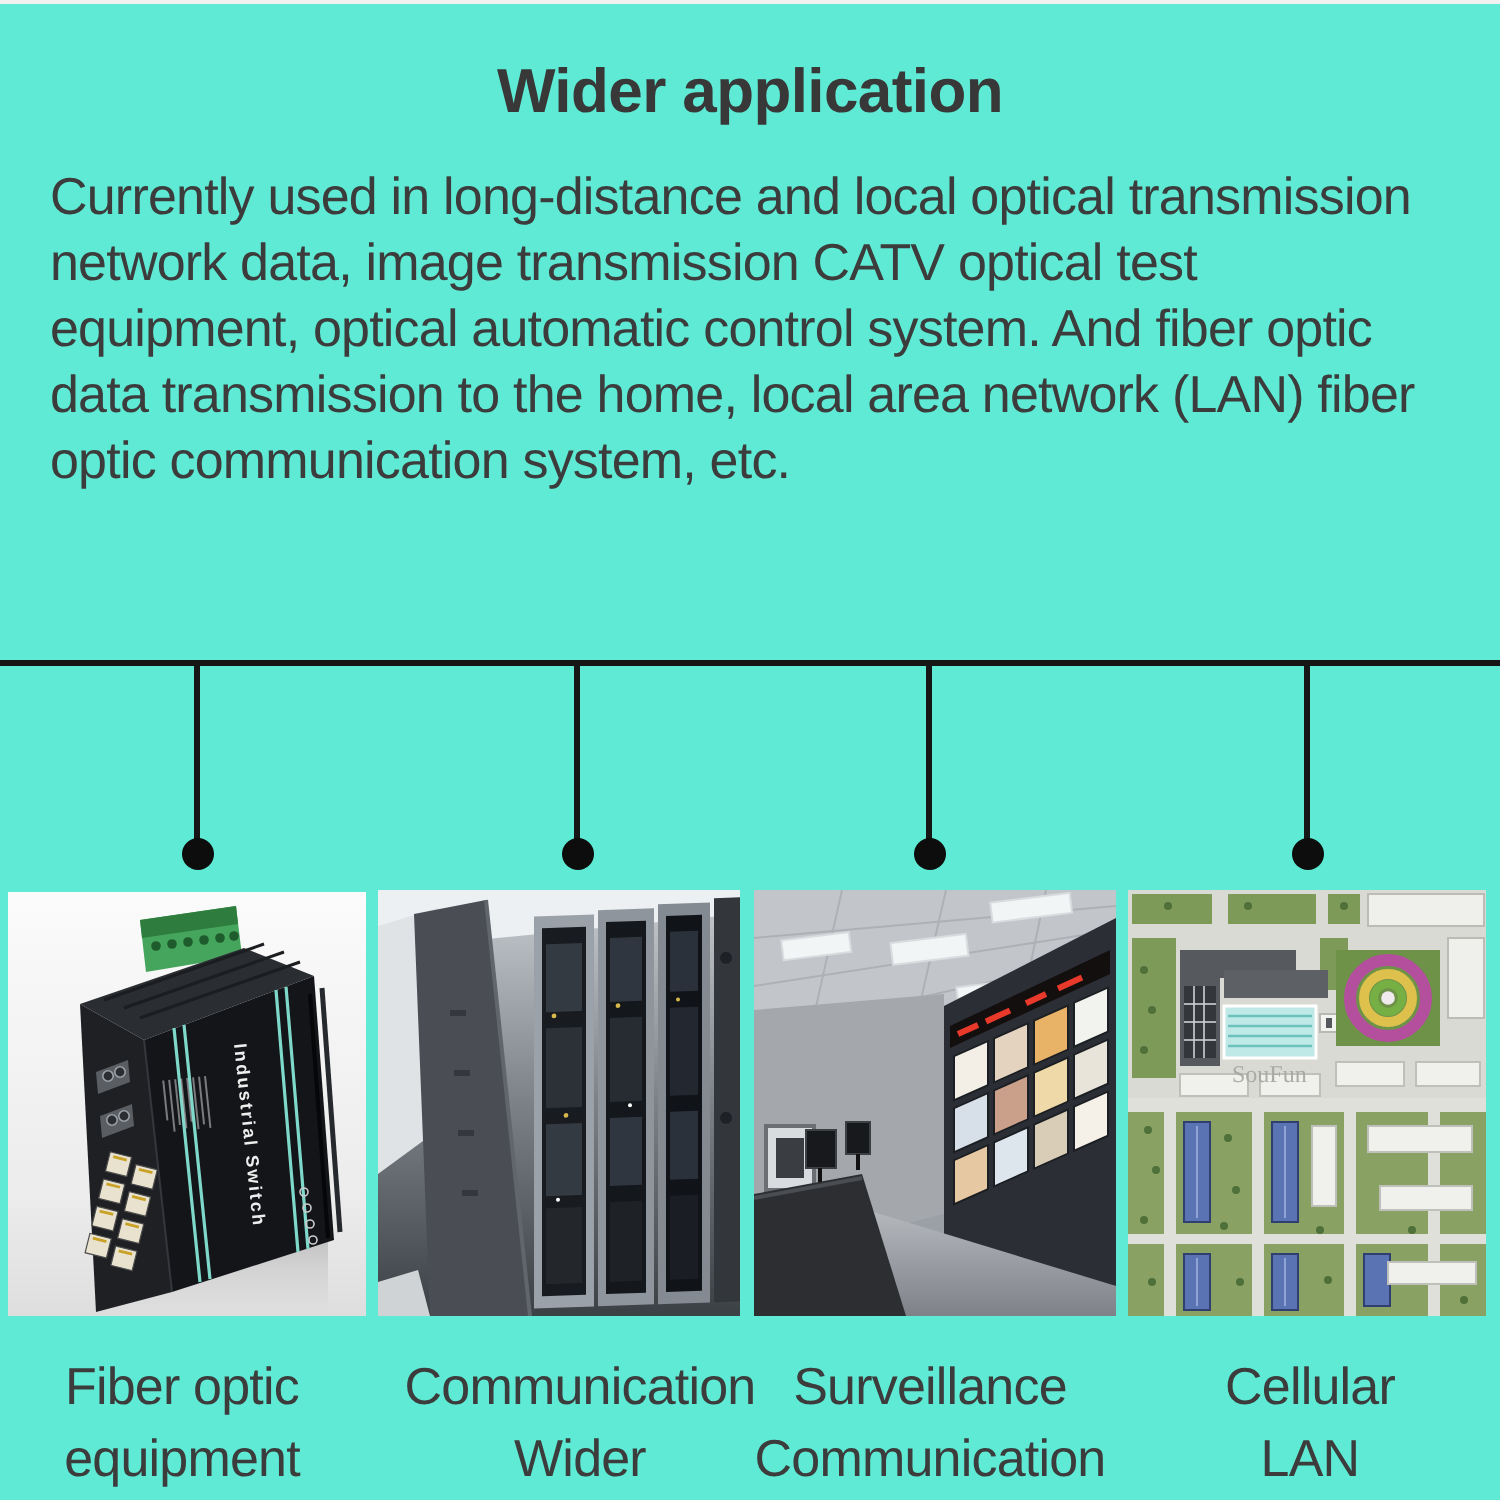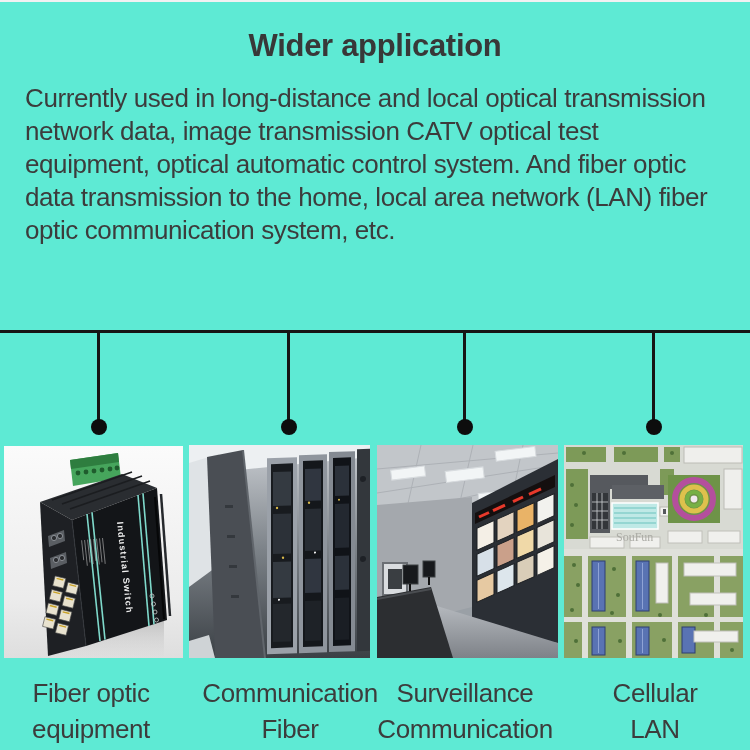--- a/index.html
+++ b/index.html
@@ -394,21 +394,21 @@
       </g>
     </svg>
   </div>
 
   <div class="caption" style="left:-19px">
     <div>Fiber optic</div>
     <div>equipment</div>
   </div>
   <div class="caption" style="left:180px">
     <div>Communication</div>
-    <div>Fiber</div>
+    <div>Wider</div>
   </div>
   <div class="caption" style="left:355px">
     <div>Surveillance</div>
     <div>Communication</div>
   </div>
   <div class="caption" style="left:545px">
     <div>Cellular</div>
     <div>LAN</div>
   </div>
 

